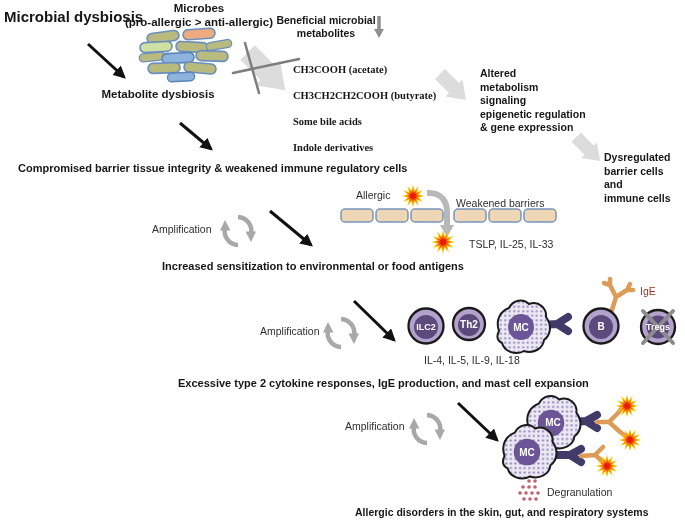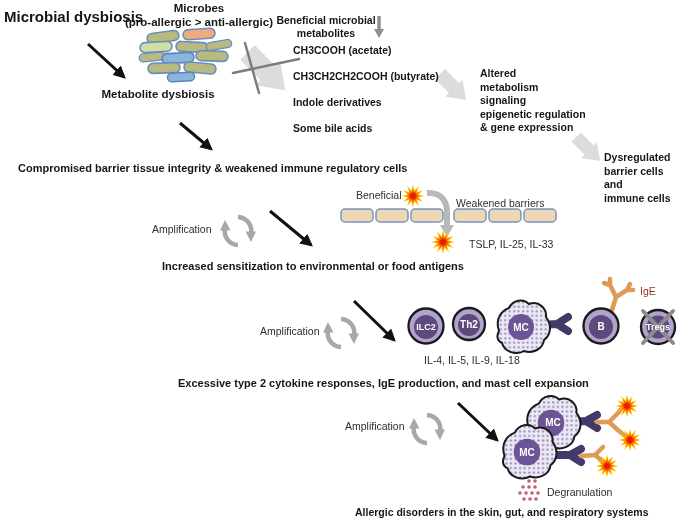--- a/index.html
+++ b/index.html
@@ -172,46 +172,46 @@
   </svg>
 
   <div class="txt bold" style="left:4px;top:10px;font-size:15px;">Microbial dysbiosis</div>
 
   <div class="txt bold center" style="left:108px;top:2px;width:182px;font-size:11.5px;line-height:13.5px;">Microbes
 (pro-allergic &gt; anti-allergic)</div>
 
   <div class="txt bold-sm center" style="left:272px;top:14px;width:108px;line-height:12.5px;">Beneficial microbial
 metabolites</div>
 
-  <div class="txt" style="left:293px;top:31px;">
+  <div class="txt" style="left:293px;top:50px;font-family:Liberation Serif, serif;">
     <div class="bold-sm">CH3COOH (acetate)</div>
     <div class="bold-sm">CH3CH2CH2COOH (butyrate)</div>
+    <div class="bold-sm">Some bile acids</div>
     <div class="bold-sm">Indole derivatives</div>
-    <div class="bold-sm">Some bile acids</div>
   </div>
 
   <div class="txt bold-sm" style="left:480px;top:67px;line-height:13.5px;">Altered
 metabolism
 signaling
 epigenetic regulation
 &amp; gene expression</div>
 
   <div class="txt bold-sm" style="left:604px;top:151px;line-height:13.5px;">Dysregulated
 barrier cells and
 immune cells</div>
 
   <div class="txt bold center" style="left:95px;top:88px;width:126px;font-size:11.5px;">Metabolite dysbiosis</div>
 
   <div class="txt bold" style="left:18px;top:162px;">Compromised barrier tissue integrity &amp; weakened immune regulatory cells</div>
 
   <div class="txt plain" style="left:152px;top:223px;">Amplification</div>
   <div class="txt plain" style="left:260px;top:325px;">Amplification</div>
   <div class="txt plain" style="left:345px;top:420px;">Amplification</div>
 
-  <div class="txt plain" style="left:356px;top:189px;">Beneficial</div>
+  <div class="txt plain" style="left:356px;top:189px;">Allergic</div>
   <div class="txt plain" style="left:456px;top:197px;">Weakened barriers</div>
   <div class="txt plain" style="left:469px;top:238px;">TSLP, IL-25, IL-33</div>
 
   <div class="txt bold" style="left:162px;top:260px;">Increased sensitization to environmental or food antigens</div>
 
   <div class="txt ige" style="left:592px;top:285px;margin-left:48px;">IgE</div>
 
   <div class="txt plain" style="left:424px;top:354px;">IL-4, IL-5, IL-9, IL-18</div>
 
   <div class="txt bold" style="left:178px;top:377px;">Excessive type 2 cytokine responses, IgE production, and mast cell expansion</div>

